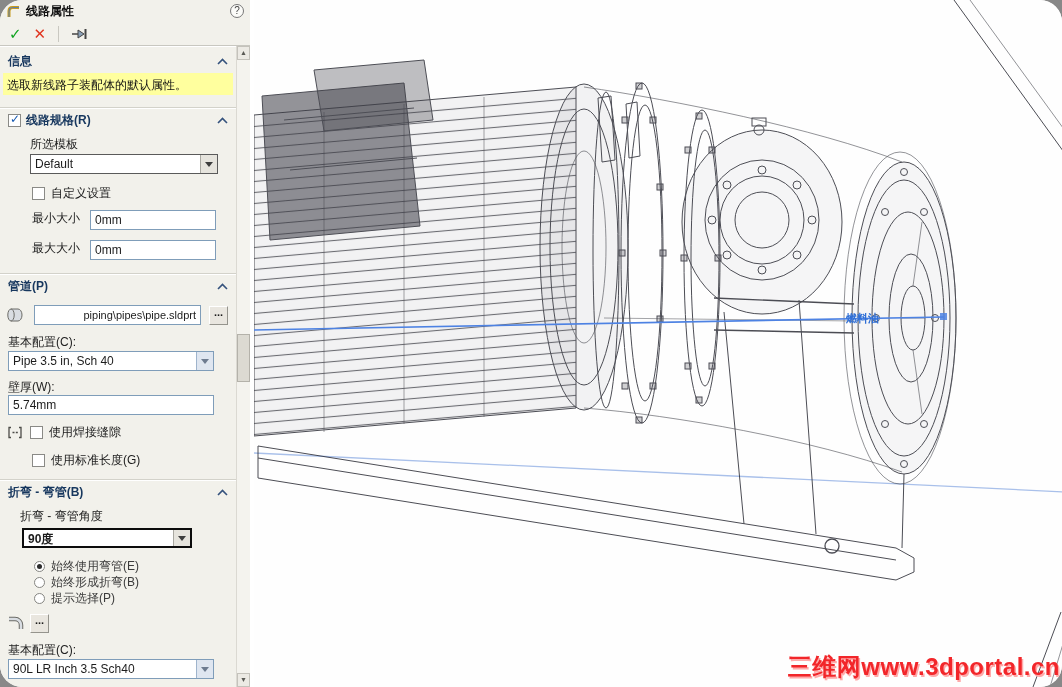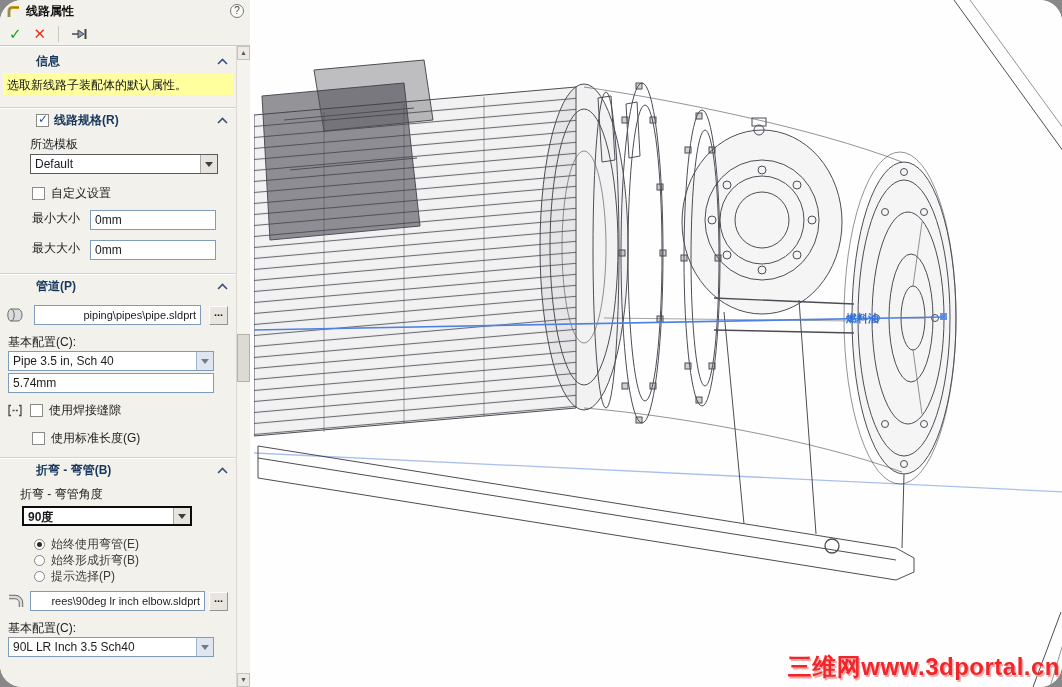--- a/index.html
+++ b/index.html
@@ -15,21 +15,21 @@
   .panel-toolbar { display:flex; align-items:center; gap:12px; padding:2px 9px; height:24px; border-bottom:1px solid #c8c7c0; box-shadow:0 1px 0 #fff; }
   .tb-btn { font-size:15px; font-weight:bold; line-height:18px; cursor:default; }
   .ok { color:#0ea31f; }
   .cancel { color:#e0341f; }
   .tb-sep { width:1px; height:16px; background:#c9c8c1; }
 
   .panel-body { flex:1; display:flex; min-height:0; }
   .panel-content { width:236px; overflow:hidden; }
   .sep { border-top:1px solid #d3d2ca; box-shadow:0 1px 0 #fff; margin-top:12px; }
 
-  .section-header { display:flex; align-items:center; gap:5px; padding:0 8px; margin-top:4px; height:16px; font-weight:bold; color:#17375e;margin-left:28px; }
+  .section-header { display:flex; align-items:center; gap:5px; padding:0 8px; margin-top:4px; height:16px; font-weight:bold; color:#17375e; }
   .section-header:first-child { margin-top:7px; }
   .chev { margin-left:auto; display:flex; }
 
   .note { background:#ffff9e; margin:4px 3px 0 3px; padding:4px 4px; height:22px; color:#111; white-space:nowrap; overflow:hidden; }
 
   .lbl { margin:8px 0 0 30px; height:14px; color:#222; }
 
   .combo { display:flex; align-items:stretch; height:20px; width:188px; margin:4px 0 0 30px; background:#fff; border:1px solid #5a5a5a; }
   .combo.focus { border:2px solid #0c0c0c; width:190px; }
   .combo.lite { border:1px solid #7f9db9; }
@@ -162,20 +162,21 @@
           <span class="tfield">piping\pipes\pipe.sldprt</span>
           <span class="browse">...</span>
         </div>
         <div class="lbl" style="margin-left:8px;">基本配置(C):</div>
         <div class="combo lite" style="margin:3px 0 0 8px; width:206px;">
           <span class="txt">Pipe 3.5 in, Sch 40</span>
           <span class="arrow-btn">
               <span class="tri" style="border-top-color:#6e7c90;"></span>
             </span>
         </div>
+        <div class="lbl" style="margin-left:8px;">壁厚(W):</div>
         <div class="tfield wallfield" style="margin-left:8px; width:206px;">5.74mm</div>
         <div class="filerow" style="margin-top:10px; height:14px;">
           <span class="ficon">
             <svg width="16" height="13">
                 <g stroke="#4c4c48" stroke-width="1.3" fill="none">
                   <path d="M4 1.5 h-2 v10 h2"></path>
                   <path d="M12 1.5 h2 v10 h-2"></path>
                   <path d="M5.5 6.5 h2 M8.8 6.5 h2"></path>
                 </g>
               </svg>
@@ -218,21 +219,20 @@
           <span class="rb"></span>
           <span>提示选择(P)</span>
         </div>
         <div class="filerow" style="margin-top:8px;">
           <span class="ficon">
             <svg width="18" height="16">
                 <path d="M3 4 h6 a6 6 0 0 1 6 6 v4" fill="none" stroke="#6b6b66" stroke-width="4.5"></path>
                 <path d="M3 4 h6 a6 6 0 0 1 6 6 v4" fill="none" stroke="#d9dde2" stroke-width="2.5"></path>
               </svg>
           </span>
-          <span class="tfield">rees\90deg lr inch elbow.sldprt</span>
           <span class="browse">...</span>
         </div>
         <div class="lbl" style="margin-left:8px;">基本配置(C):</div>
         <div class="combo lite" style="margin:3px 0 0 8px; width:206px;">
           <span class="txt">90L LR Inch 3.5 Sch40</span>
           <span class="arrow-btn">
               <span class="tri" style="border-top-color:#6e7c90;"></span>
             </span>
         </div>
 

